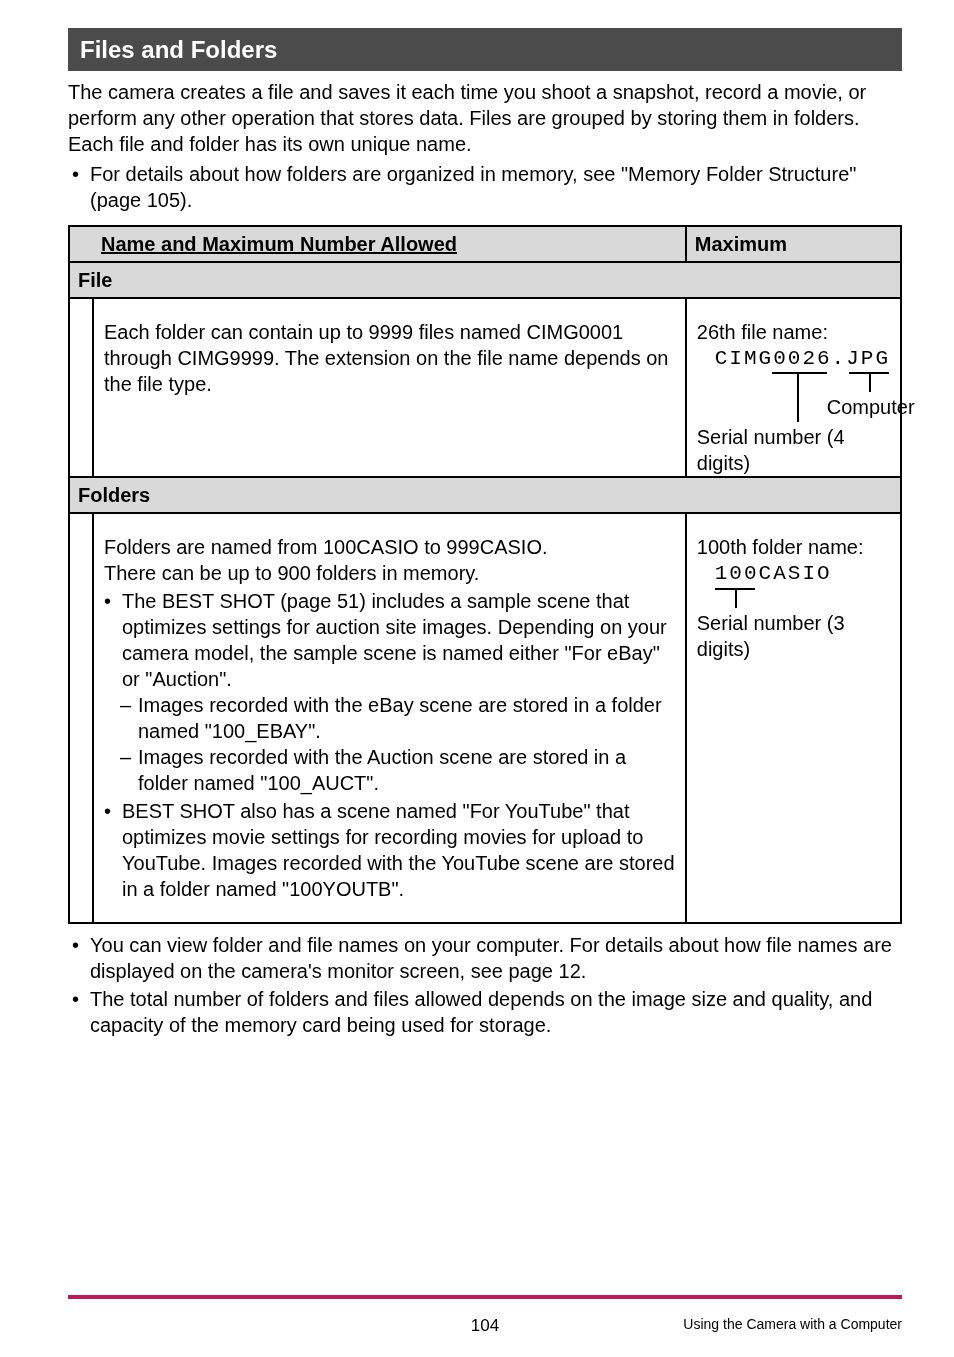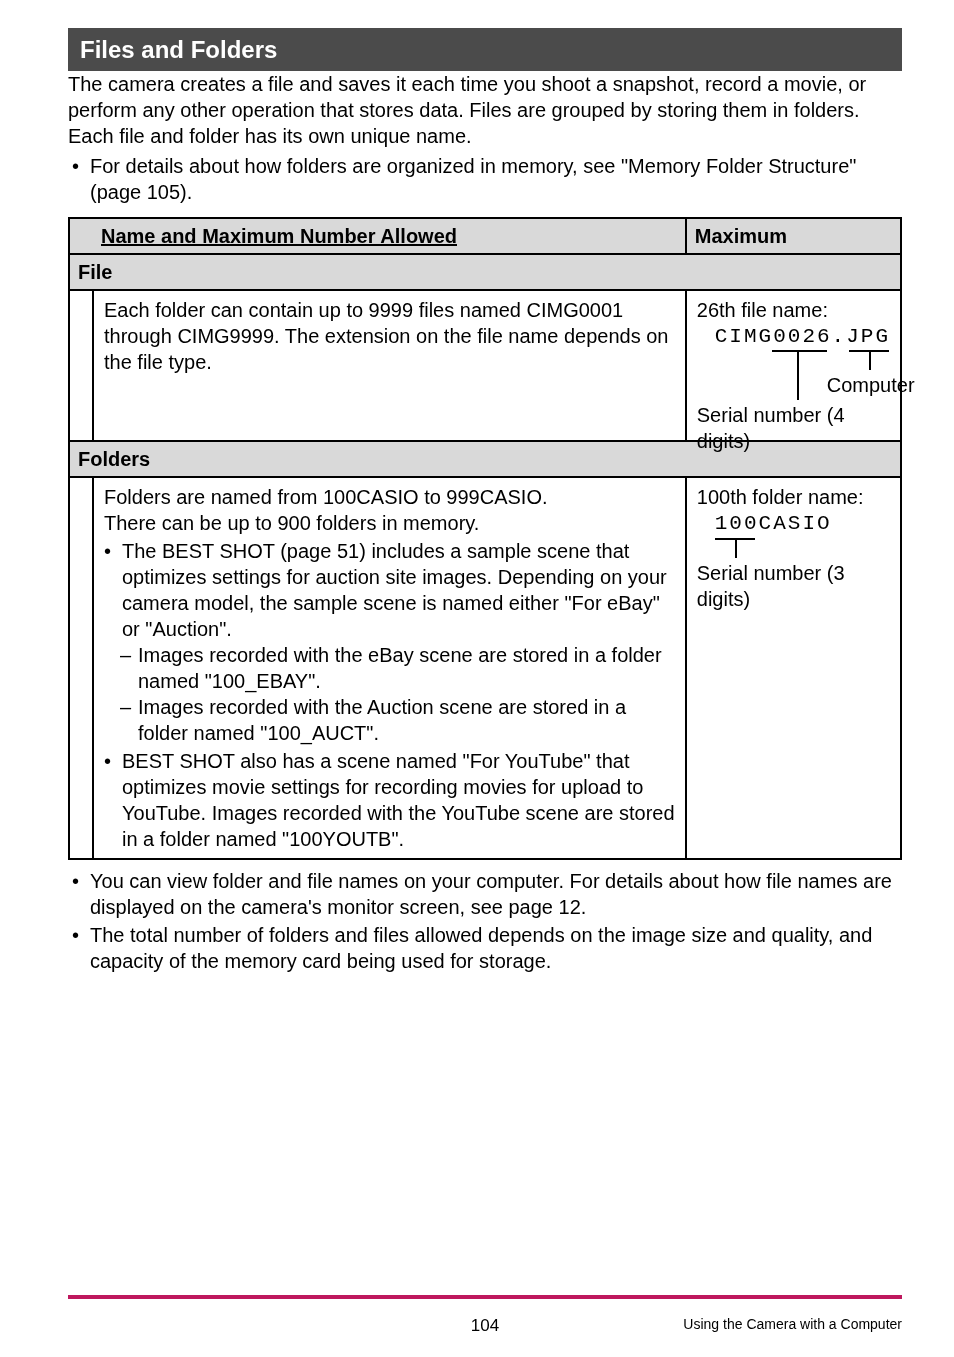--- a/index.html
+++ b/index.html
@@ -13,20 +13,21 @@
     padding: 28px 52px 0 68px;
     font-size: 20px;
     line-height: 1.3;
   }
   .section-header {
     background: #4b4b4b;
     color: #fff;
     font-weight: bold;
     font-size: 24px;
     padding: 6px 12px;
+    margin-bottom: 8px;
   }
   .intro { margin-bottom: 4px; }
   .bullet-intro { padding-left: 22px; position: relative; margin-bottom: 12px; }
   .bullet-intro::before { content: "•"; position: absolute; left: 4px; }
   table.main {
     border-collapse: collapse;
     width: 100%;
     border: 2px solid #000;
     margin-bottom: 8px;
   }
@@ -55,21 +56,21 @@
     padding: 4px 8px;
     border-bottom: 2px solid #000;
     border-top: 2px solid #000;
   }
   .content-row td.spacer {
     width: 24px;
     border-right: 2px solid #000;
     border-bottom: 2px solid #000;
   }
   .content-row td.cell {
-    padding: 6px 10px;
+    padding: 20px 10px;
     vertical-align: top;
     border-bottom: 2px solid #000;
   }
   .example-cell { font-size: 20px; }
   .mono-line {
     font-family: "Courier New", monospace;
     letter-spacing: 2px;
     font-size: 21px;
     white-space: nowrap;
     padding-left: 18px;

